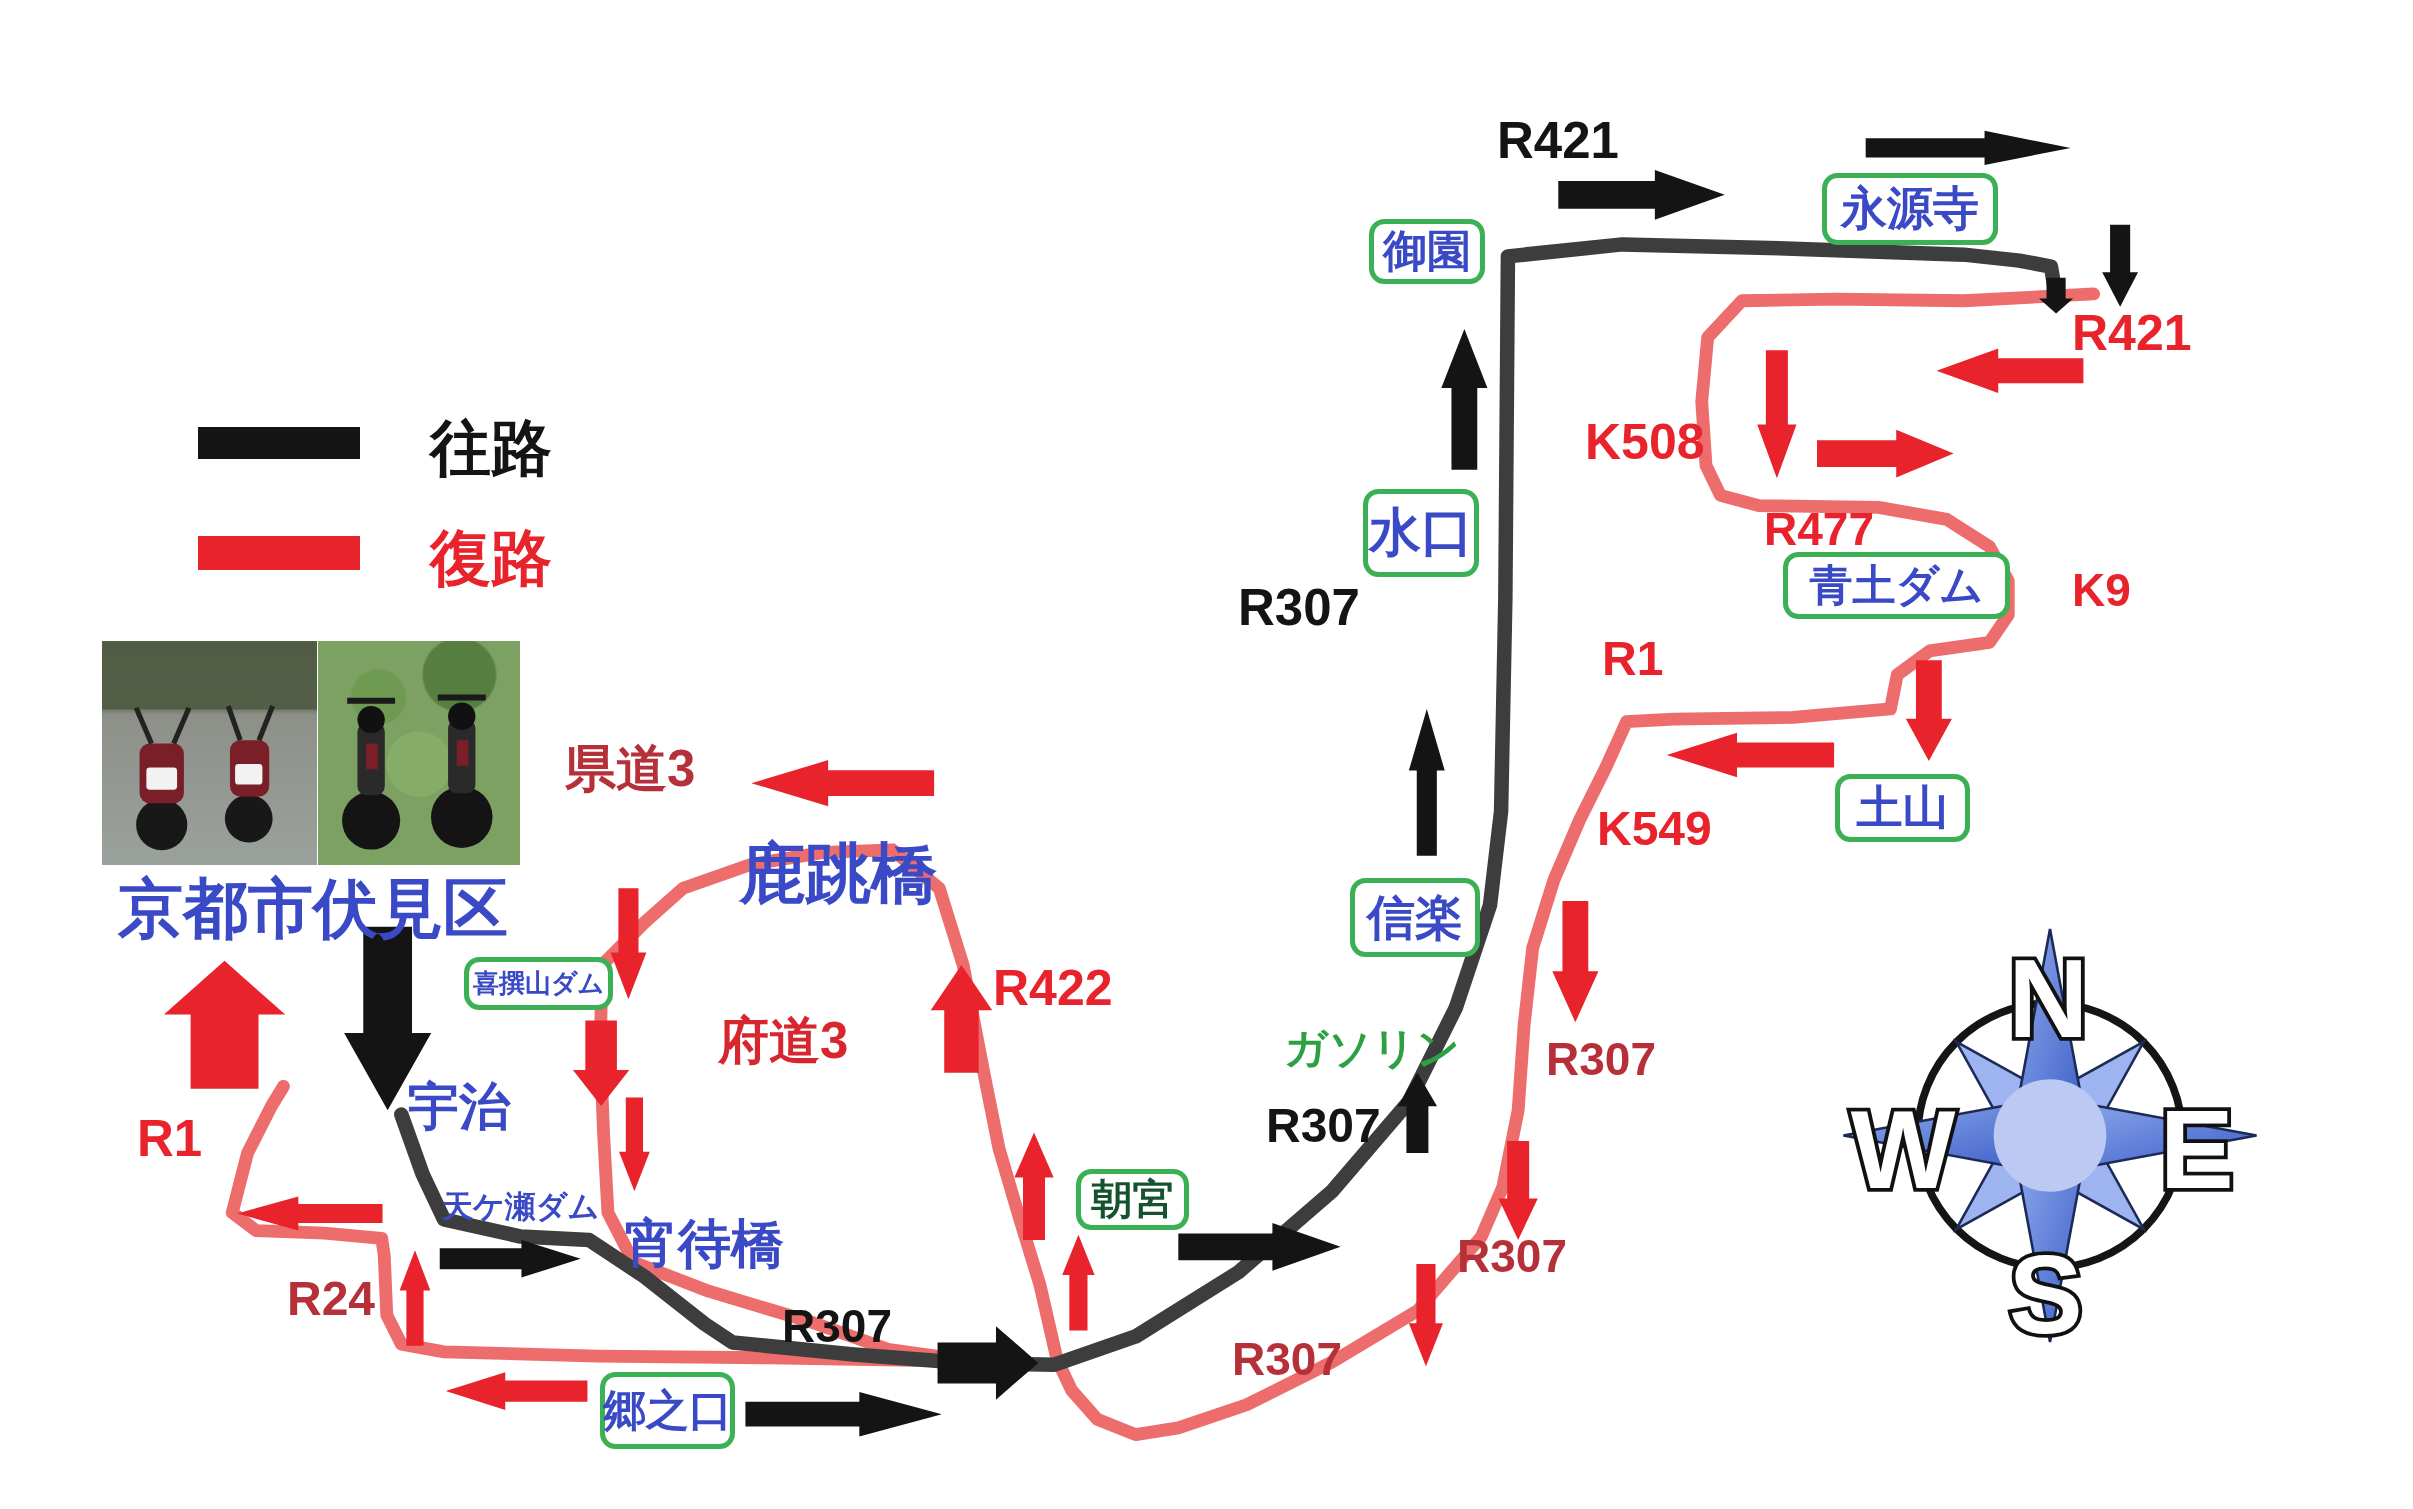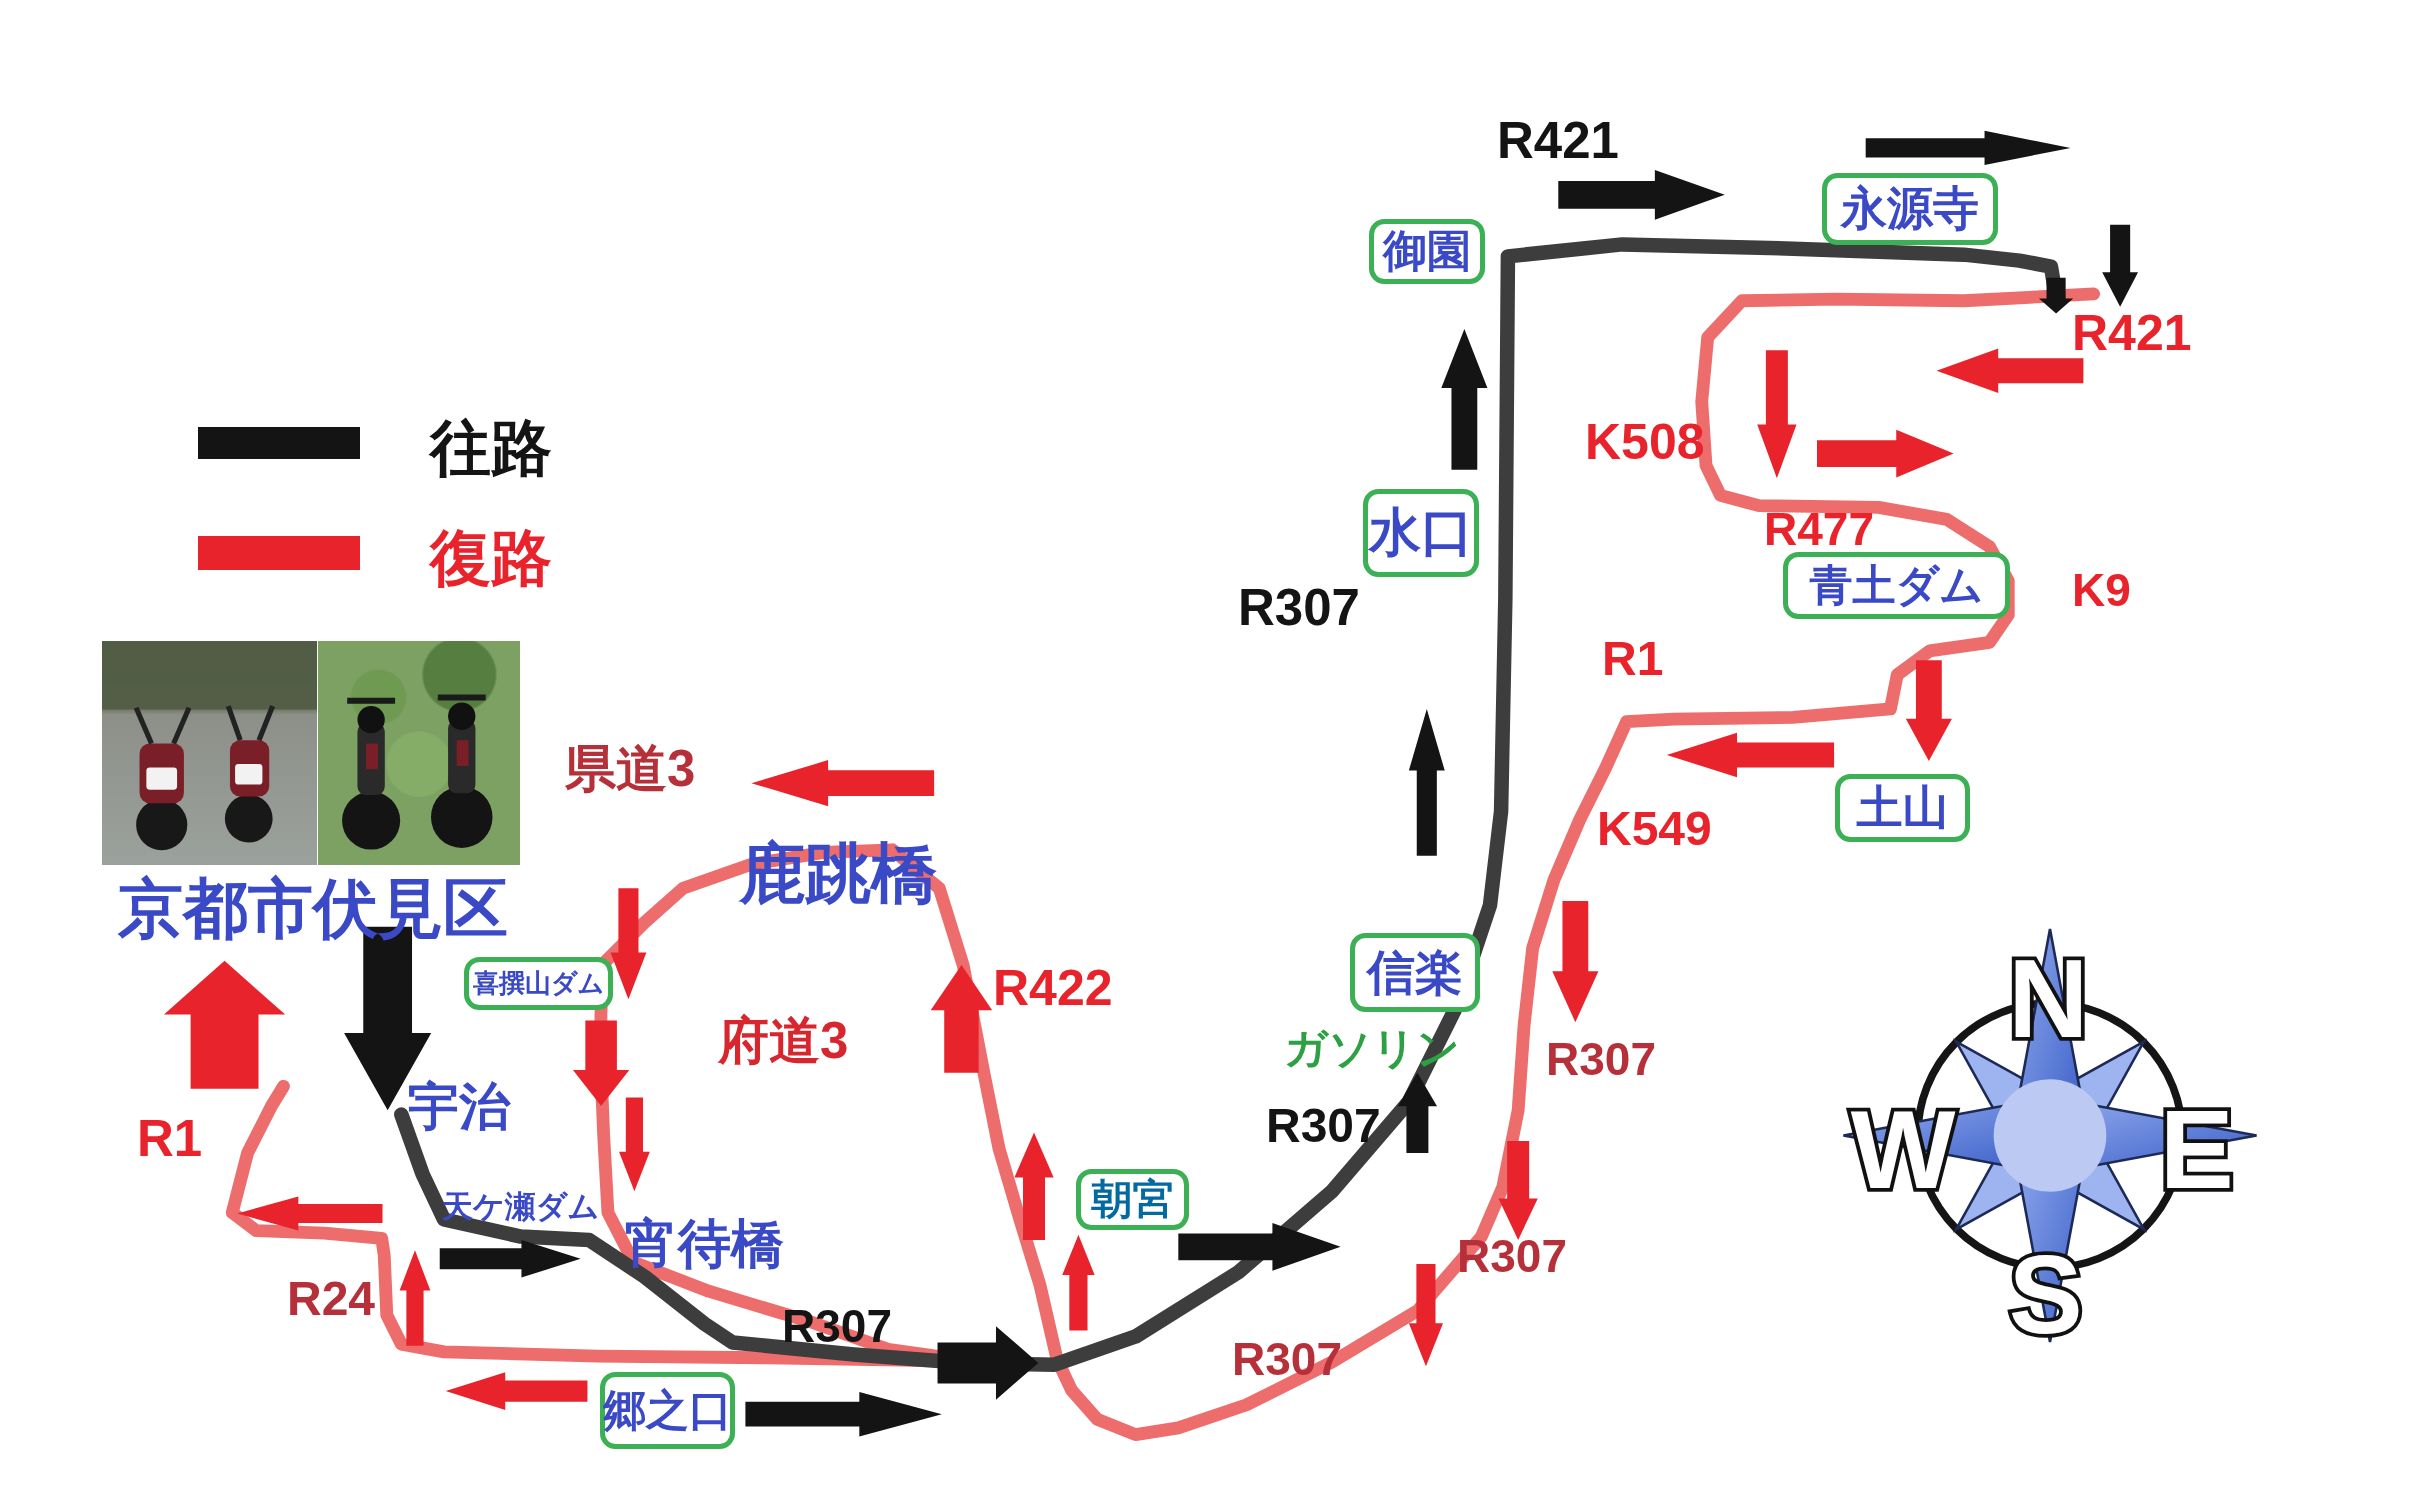--- a/index.html
+++ b/index.html
@@ -153,19 +153,19 @@
       <div class="tlabel" style="left: 287px; top: 1275px; font-size: 48px; color: rgb(182, 48, 58);">R24</div>
       <div class="tlabel" style="left: 1546px; top: 1036px; font-size: 46px; color: rgb(182, 48, 58);">R307</div>
       <div class="tlabel" style="left: 1457px; top: 1233px; font-size: 46px; color: rgb(182, 48, 58);">R307</div>
       <div class="tlabel" style="left: 1232px; top: 1336px; font-size: 46px; color: rgb(182, 48, 58);">R307</div>
       <div class="tlabel" style="left: 118px; top: 876px; font-size: 65px; color: rgb(58, 73, 197);">京都市伏見区</div>
       <div class="pbox" style="left: 1369px; top: 219px; width: 116px; height: 65px; font-size: 44px; color: rgb(58, 73, 197); border: 5.1px solid rgb(60, 176, 84);">御園</div>
       <div class="pbox" style="left: 1822px; top: 173px; width: 176px; height: 72px; font-size: 46px; color: rgb(58, 73, 197); border: 5.1px solid rgb(60, 176, 84);">永源寺</div>
       <div class="pbox" style="left: 1363px; top: 489px; width: 116px; height: 88px; font-size: 52px; color: rgb(58, 73, 197); border: 5.1px solid rgb(60, 176, 84);">水口</div>
       <div class="pbox" style="left: 1783px; top: 552px; width: 227px; height: 67px; font-size: 43px; color: rgb(58, 73, 197); border: 5.1px solid rgb(60, 176, 84);">青土ダム</div>
       <div class="pbox" style="left: 1835px; top: 774px; width: 135px; height: 68px; font-size: 46px; color: rgb(58, 73, 197); border: 5.1px solid rgb(60, 176, 84);">土山</div>
-      <div class="pbox" style="left: 1350px; top: 933px; width: 130px; height: 79px; font-size: 48px; color: rgb(58, 73, 197); border: 5.1px solid rgb(60, 176, 84);">信楽</div>
-      <div class="pbox" style="left: 1076px; top: 1169px; width: 113px; height: 61px; font-size: 41px; color: #0369a1; border: 5.1px solid rgb(60, 176, 84);">朝宮</div>
+      <div class="pbox" style="left: 1350px; top: 878px; width: 130px; height: 79px; font-size: 48px; color: rgb(58, 73, 197); border: 5.1px solid rgb(60, 176, 84);">信楽</div>
+      <div class="pbox" style="left: 1076px; top: 1169px; width: 113px; height: 61px; font-size: 41px; color: #14532d; border: 5.1px solid rgb(60, 176, 84);">朝宮</div>
       <div class="pbox" style="left: 600px; top: 1372px; width: 135px; height: 77px; font-size: 43px; color: rgb(58, 73, 197); border: 5.1px solid rgb(60, 176, 84);">郷之口</div>
       <div class="pbox" style="left: 464px; top: 957px; width: 149px; height: 53px; font-size: 26px; color: rgb(58, 73, 197); border: 5.1px solid rgb(60, 176, 84);">喜撰山ダム</div>
     </div>
 </div>
 
 
 </body></html>

